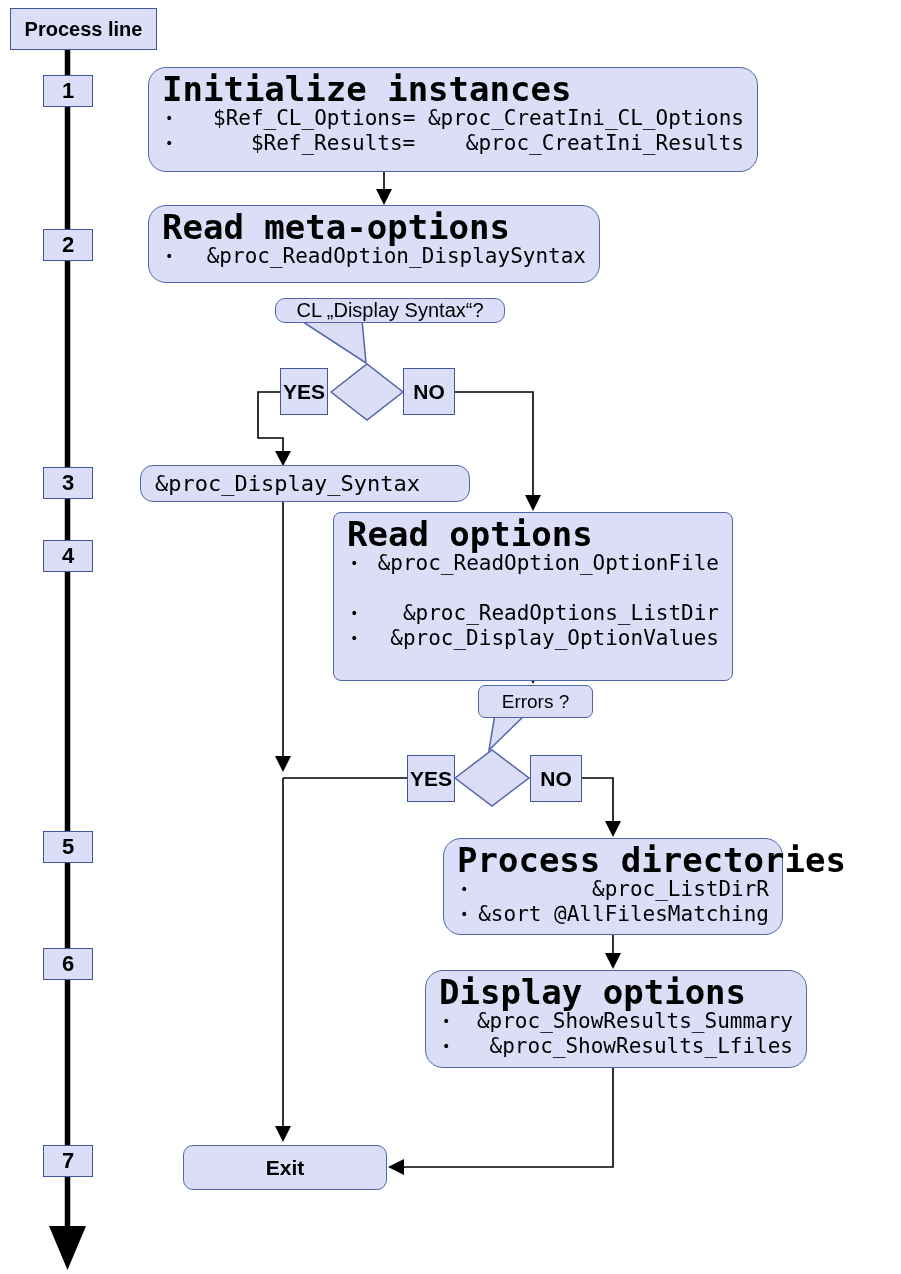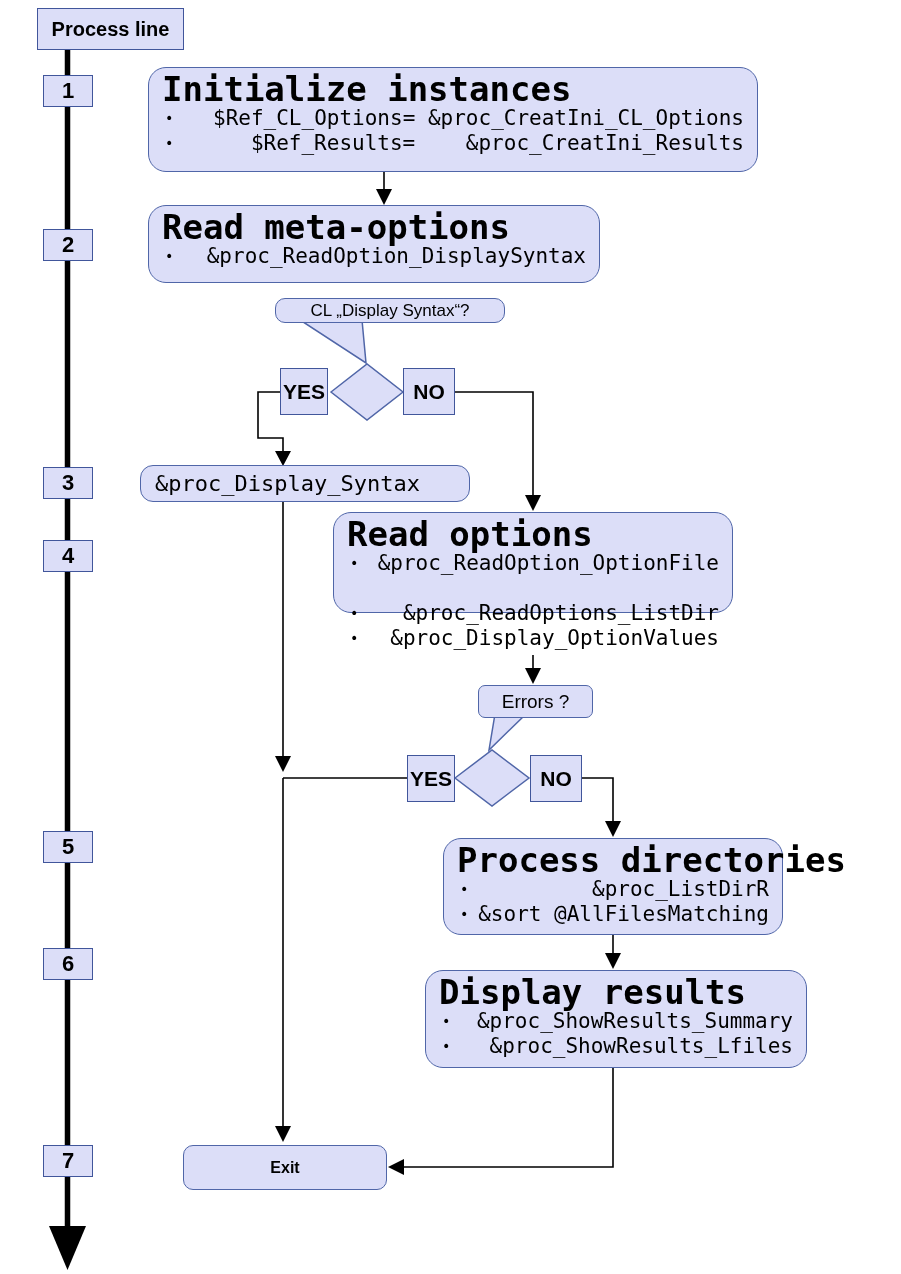--- a/index.html
+++ b/index.html
@@ -70,66 +70,66 @@
     <path d="M613,1068 V1167 H404" stroke="#000" stroke-width="1.6" fill="none"></path>
     <polygon points="404,1159 404,1175 388,1167" fill="#000"></polygon>
 
     <polygon points="300,320 362,320 366,363" fill="#dcdef8" stroke="#5066a8" stroke-width="1.5"></polygon>
     <polygon points="495,714 526,714 489,750" fill="#dcdef8" stroke="#5066a8" stroke-width="1.5"></polygon>
 
     <polygon points="331,392 367,364 403,392 367,420" fill="#dcdef8" stroke="#5066a8" stroke-width="1.5"></polygon>
     <polygon points="455,778 492,750 529,778 492,806" fill="#dcdef8" stroke="#5066a8" stroke-width="1.5"></polygon>
   </svg>
 
-  <div class="rbox" style="left:10px;top:8px;width:147px;height:42px;font-size:20px;margin-left:27px;">Process line</div>
+  <div class="rbox" style="left:10px;top:8px;width:147px;height:42px;font-size:20px;">Process line</div>
 
   <div class="rbox num" style="left:43px;top:75px;width:50px;height:32px;">1</div>
   <div class="rbox num" style="left:43px;top:229px;width:50px;height:32px;">2</div>
   <div class="rbox num" style="left:43px;top:467px;width:50px;height:32px;">3</div>
   <div class="rbox num" style="left:43px;top:540px;width:50px;height:32px;">4</div>
   <div class="rbox num" style="left:43px;top:831px;width:50px;height:32px;">5</div>
   <div class="rbox num" style="left:43px;top:948px;width:50px;height:32px;">6</div>
   <div class="rbox num" style="left:43px;top:1145px;width:50px;height:32px;">7</div>
 
   <div class="pbox" style="left:148px;top:67px;width:610px;height:105px;">
     <div class="ptitle">Initialize instances</div>
     <div class="brow"><span class="dot">•</span><span class="btext">$Ref_CL_Options= &amp;proc_CreatIni_CL_Options</span></div>
     <div class="brow"><span class="dot">•</span><span class="btext">$Ref_Results=    &amp;proc_CreatIni_Results</span></div>
   </div>
 
   <div class="pbox" style="left:148px;top:205px;width:452px;height:78px;">
     <div class="ptitle">Read meta-options</div>
     <div class="brow"><span class="dot">•</span><span class="btext">&amp;proc_ReadOption_DisplaySyntax</span></div>
   </div>
 
-  <div class="callout" style="left:275px;top:298px;width:230px;height:25px;border-radius:10px;font-size:17px;">CL „Display Syntax“?</div>
+  <div class="callout" style="left:275px;top:298px;width:230px;height:25px;border-radius:10px;font-size:20px;">CL „Display Syntax“?</div>
   <div class="rbox yesno" style="left:280px;top:368px;width:48px;height:47px;">YES</div>
   <div class="rbox yesno" style="left:403px;top:368px;width:52px;height:47px;">NO</div>
 
   <div class="mbox" style="left:118px;top:465px;width:330px;height:37px;">&amp;proc_Display_Syntax</div>
 
-  <div class="pbox" style="left:333px;top:512px;width:400px;height:101px;">
+  <div class="pbox" style="left:333px;top:512px;width:400px;height:169px;border-radius:8px;">
     <div class="ptitle">Read options</div>
     <div class="brow"><span class="dot">•</span><span class="btext">&amp;proc_ReadOption_OptionFile</span></div>
     <div class="brow"><span class="dot">&nbsp;</span><span class="btext"></span></div>
     <div class="brow"><span class="dot">•</span><span class="btext">&amp;proc_ReadOptions_ListDir</span></div>
     <div class="brow"><span class="dot">•</span><span class="btext">&amp;proc_Display_OptionValues</span></div>
   </div>
 
   <div class="callout" style="left:478px;top:685px;width:115px;height:33px;border-radius:7px;font-size:19px;">Errors ?</div>
   <div class="rbox yesno" style="left:407px;top:755px;width:48px;height:47px;">YES</div>
   <div class="rbox yesno" style="left:530px;top:755px;width:52px;height:47px;">NO</div>
 
   <div class="pbox" style="left:443px;top:838px;width:340px;height:97px;">
     <div class="ptitle">Process directories</div>
     <div class="brow"><span class="dot">•</span><span class="btext">&amp;proc_ListDirR</span></div>
     <div class="brow"><span class="dot">•</span><span class="btext">&amp;sort @AllFilesMatching</span></div>
   </div>
 
   <div class="pbox" style="left:425px;top:970px;width:382px;height:98px;">
-    <div class="ptitle">Display results</div>
+    <div class="ptitle">Display options</div>
     <div class="brow"><span class="dot">•</span><span class="btext">&amp;proc_ShowResults_Summary</span></div>
     <div class="brow"><span class="dot">•</span><span class="btext">&amp;proc_ShowResults_Lfiles</span></div>
   </div>
 
-  <div class="pbox" style="left:183px;top:1145px;width:204px;height:45px;border-radius:10px;display:flex;align-items:center;justify-content:center;font-family:'Liberation Sans',sans-serif;font-weight:bold;font-size:16px;">Exit</div>
+  <div class="pbox" style="left:183px;top:1145px;width:204px;height:45px;border-radius:10px;display:flex;align-items:center;justify-content:center;font-family:'Liberation Sans',sans-serif;font-weight:bold;font-size:21px;">Exit</div>
 
 </div>
 
 </body></html>

